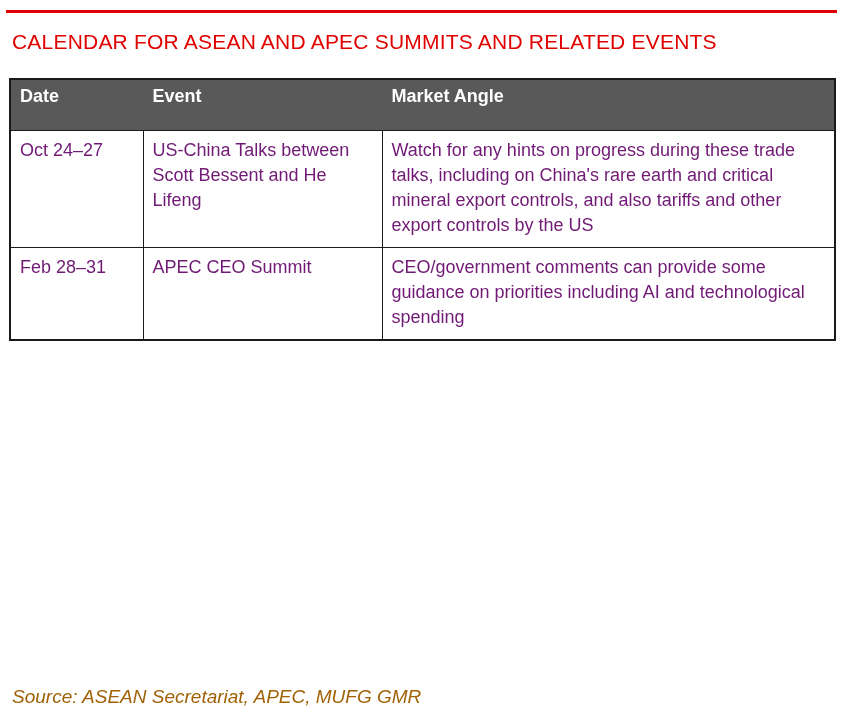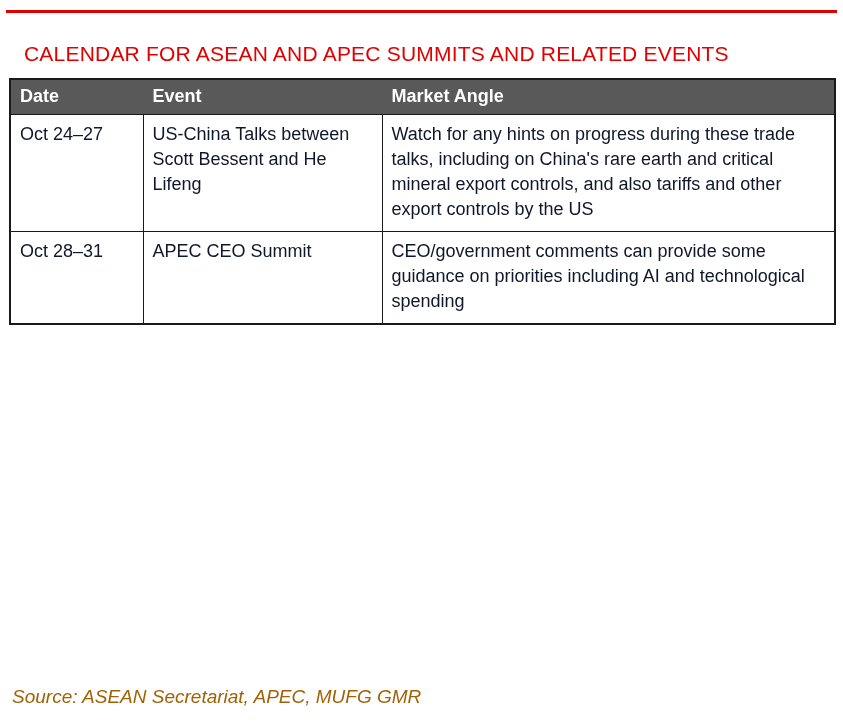--- a/index.html
+++ b/index.html
@@ -20,21 +20,21 @@
     top: 10px;
     left: 6px;
     width: 831px;
     height: 3px;
     background: #e10000;
   }
   .title {
     position: absolute;
     top: 26px;
     left: 8px;
-    margin: 16px;
+    margin: 4px;
     font-size: 21px;
     font-weight: 400;
     color: #e10000;
     letter-spacing: 0.2px;
     white-space: nowrap;
   }
   table.events {
     position: absolute;
     top: 78px;
     left: 9px;
@@ -46,29 +46,29 @@
   col.c-date  { width: 133px; }
   col.c-event { width: 239px; }
   col.c-angle { width: 453px; }
   table.events th {
     background: #595959;
     color: #ffffff;
     font-size: 18px;
     font-weight: 700;
     text-align: left;
     vertical-align: middle;
-    padding: 5px 9px 6px 9px;
+    padding: 5px 9px 22px 9px;
     line-height: 23px;
     border: 1px solid #595959;
     border-bottom: 1px solid #1a1a1a;
   }
   table.events td {
     font-size: 18px;
     line-height: 25px;
-    color: #0f172a;
+    color: #701a75;
     vertical-align: top;
     text-align: left;
     padding: 7px 9px 9px 9px;
     border: 1px solid #1a1a1a;
   }
   .source {
     position: absolute;
     top: 682px;
     left: 8px;
     margin: 4px;
@@ -100,21 +100,21 @@
         <th>Market Angle</th>
       </tr>
     </thead>
     <tbody>
       <tr>
         <td>Oct 24–27</td>
         <td>US-China Talks between Scott Bessent and He Lifeng</td>
         <td>Watch for any hints on progress during these trade talks, including on China's rare earth and critical mineral export controls, and also tariffs and other export controls by the US</td>
       </tr>
       <tr>
-        <td>Oct 28–31</td>
+        <td>Feb 28–31</td>
         <td>APEC CEO Summit</td>
         <td>CEO/government comments can provide some guidance on priorities including AI and technological spending</td>
       </tr>
     </tbody>
   </table>
 
   <p class="source">Source: ASEAN Secretariat, APEC, MUFG GMR</p>
 
 </div>
 

